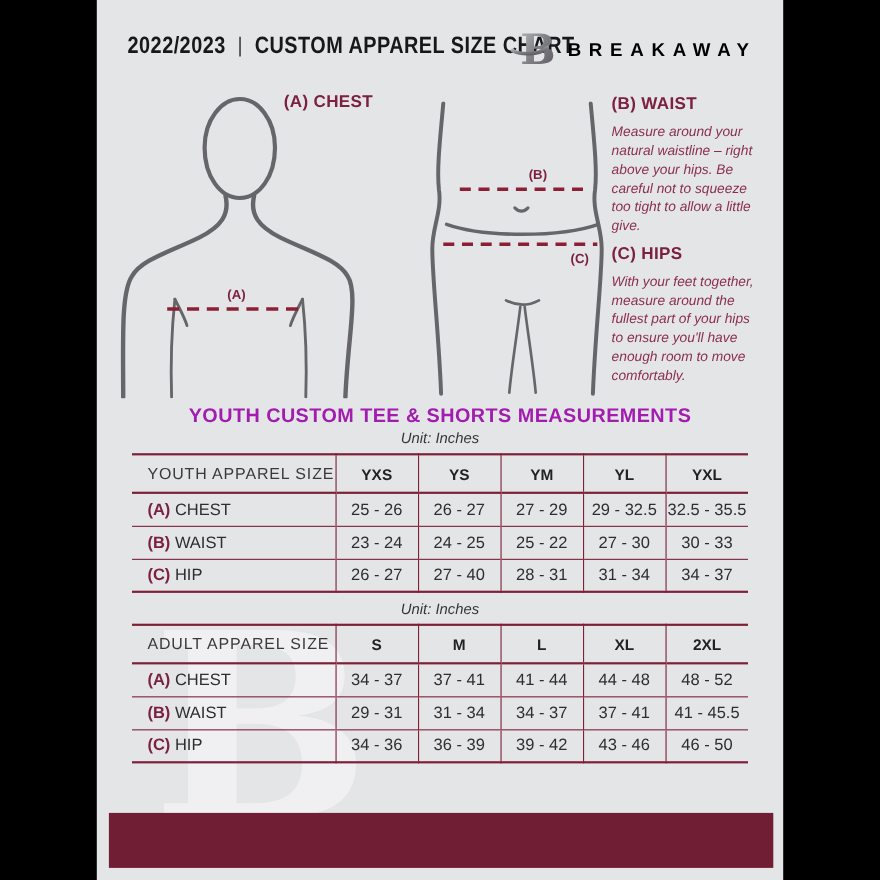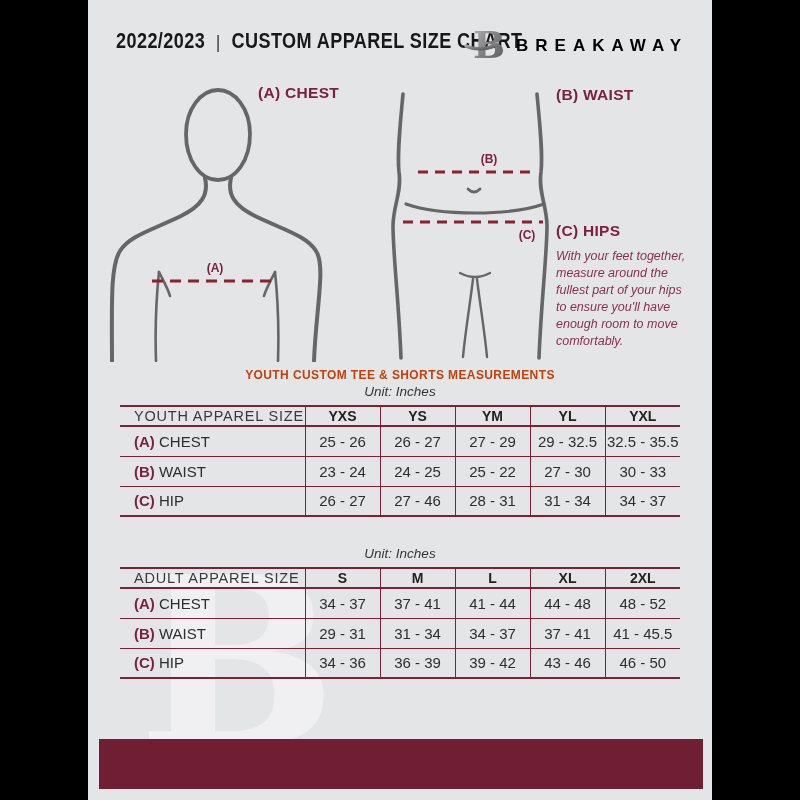--- a/index.html
+++ b/index.html
@@ -37,26 +37,26 @@
   .note-a{left:170px;top:84px;width:140px;}
   .note-b{left:468px;top:86px;width:132px;}
   .note-c{left:468px;top:222px;width:134px;}
   .measure-heading{font-weight:bold;color:var(--heading);font-size:15.5px;letter-spacing:.3px;margin-bottom:8px;}
   .measure-note{font-style:italic;color:var(--note);font-size:12.5px;line-height:1.36;}
 
   
   .table-block{position:absolute;left:32px;width:560px;text-align:center;z-index:1;}
   .youth-block{top:368px;}
   .adult-block{top:544px;}
-  .table-title{font-weight:bold;font-size:12px;letter-spacing:.4px;color:#c2410c;}
+  .table-title{font-weight:bold;font-size:18px;letter-spacing:.4px;color:#a21caf;}
   .table-unit{font-style:italic;font-size:13.5px;color:#353638;margin-top:2px;}
   table.size-table{border-collapse:collapse;table-layout:fixed;width:560px;margin-top:6px;
     border-top:2.5px solid var(--line);border-bottom:2px solid var(--line);}
   col.c-label{width:185px;} col.c-size{width:75px;}
-  .size-table thead th{height:20px;border-bottom:2px solid var(--line);
+  .size-table thead th{height:35px;border-bottom:2px solid var(--line);
     font-size:14px;font-weight:bold;color:#222;}
   .size-table thead th.lblh{font-weight:normal;font-size:14.5px;letter-spacing:.8px;color:#3a3a3c;
     text-align:left;padding-left:14px;}
   .size-table tbody td{height:30px;border-top:1.4px solid var(--line);
     font-size:15px;color:var(--ink);text-align:center;}
   .size-table th + th,.size-table td + td{border-left:1.6px solid var(--line);}
   .size-table td.lbl{text-align:left;padding-left:14px;font-size:15px;}
   .tag{font-weight:bold;color:var(--heading);}
 
   
@@ -121,20 +121,21 @@
     <text class="marker" x="99" y="71" text-anchor="middle">(B)</text>
     <line x1="13" y1="130" x2="153" y2="130" stroke="#8b1f35" stroke-width="3.2" stroke-dasharray="10 7"></line>
     <text class="marker" x="137" y="147" text-anchor="middle">(C)</text>
   </svg>
 
   <div class="note note-a">
     <div class="measure-heading">(A) CHEST</div>
   </div>
   <div class="note note-b">
     <div class="measure-heading">(B) WAIST</div>
+    <div class="measure-note">Measure around your natural waistline – right above your hips. Be careful not to squeeze too tight to allow a little give.</div>
   </div>
   <div class="note note-c">
     <div class="measure-heading">(C) HIPS</div>
     <div class="measure-note">With your feet together, measure around the fullest part of your hips to ensure you'll have enough room to move comfortably.</div>
   </div>
 
   <div class="table-block youth-block">
     <div class="table-title">YOUTH CUSTOM TEE &amp; SHORTS MEASUREMENTS</div>
     <div class="table-unit">Unit: Inches</div>
     <table class="size-table">
@@ -169,21 +170,21 @@
           <td class="lbl"><span class="tag">(B)</span> <span>WAIST</span></td>
           <td>23 - 24</td>
           <td>24 - 25</td>
           <td>25 - 22</td>
           <td>27 - 30</td>
           <td>30 - 33</td>
         </tr>
         <tr>
           <td class="lbl"><span class="tag">(C)</span> <span>HIP</span></td>
           <td>26 - 27</td>
-          <td>27 - 46</td>
+          <td>27 - 40</td>
           <td>28 - 31</td>
           <td>31 - 34</td>
           <td>34 - 37</td>
         </tr>
       </tbody>
     </table>
   </div>
 
   <div class="table-block adult-block">
     <div class="table-unit">Unit: Inches</div>

